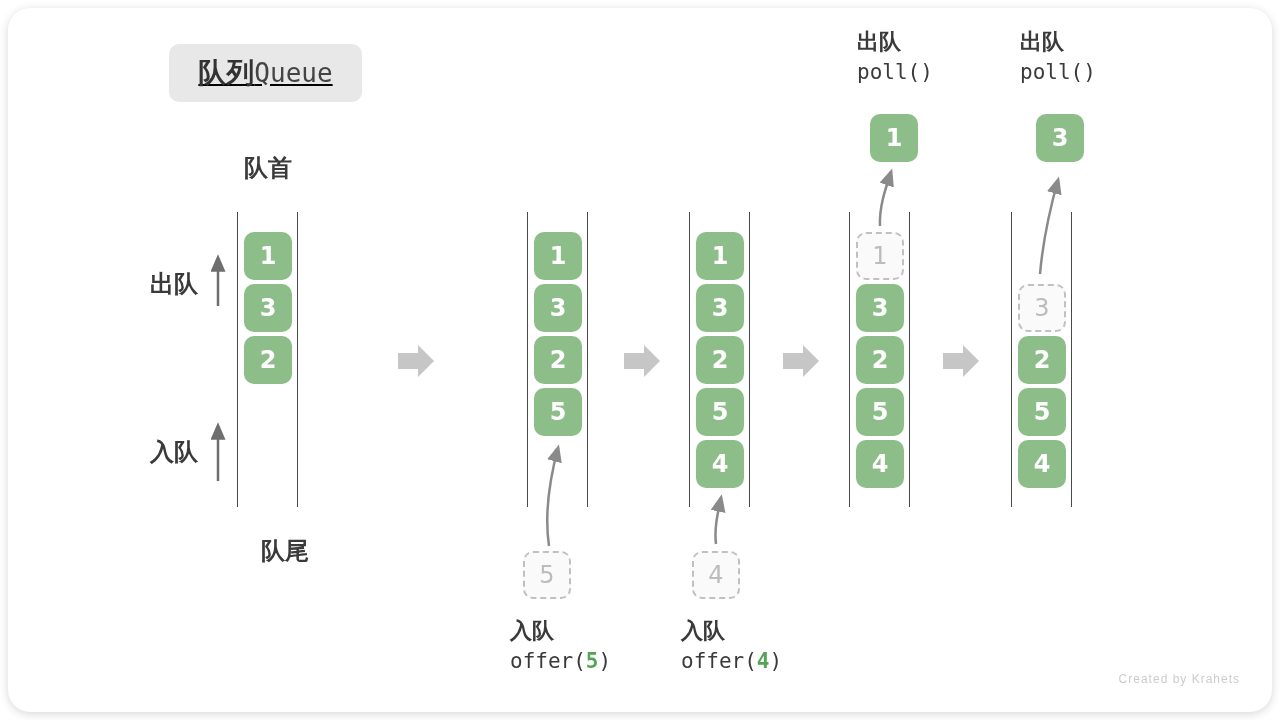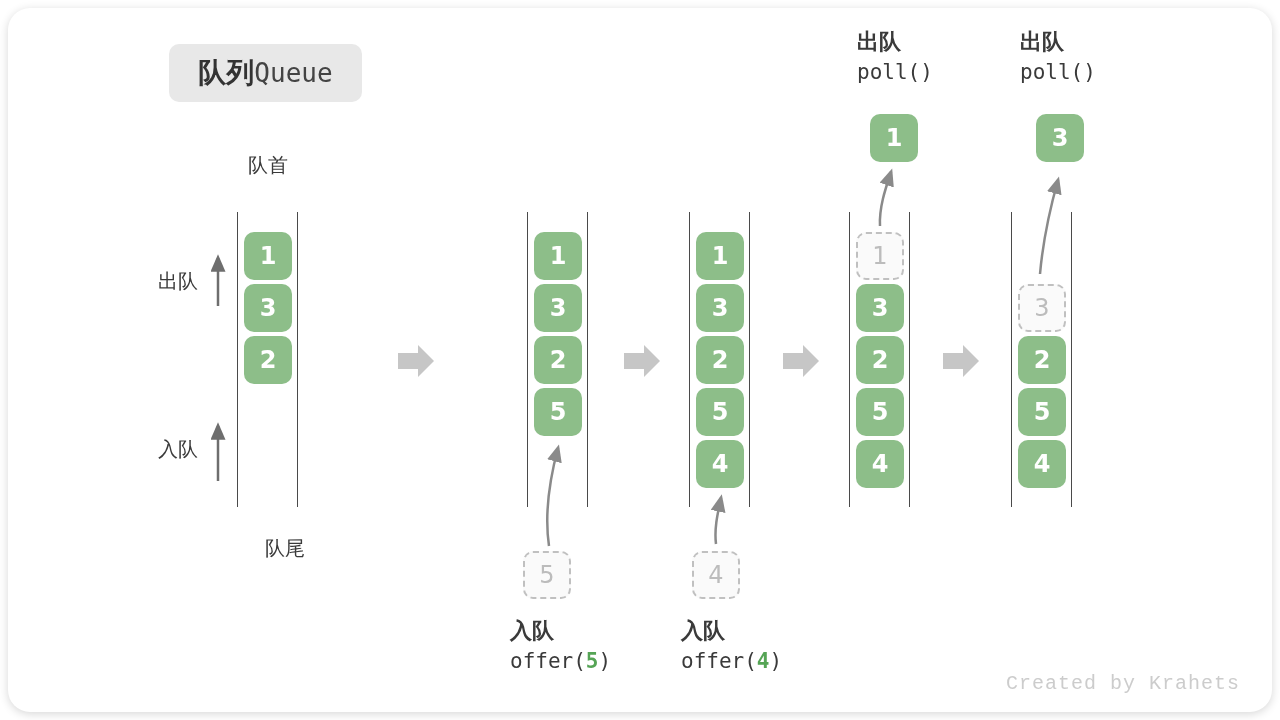--- a/index.html
+++ b/index.html
@@ -1,43 +1,43 @@
 <!DOCTYPE html>
 <html style="--block-green: #8dbe89; --code-green: #55a455; --arrow-gray: #c6c6c6; --curve-gray: #8a8a8a; --line-dark: #4a4a4a; --text-dark: #3a3a3a; --ghost-border: #c0c0c0; --ghost-text: #bcbcbc; --title-bg: #e8e8e8; --watermark-gray: #cccccc;"><head>
 <meta charset="utf-8">
 <style>
   html,body{margin:0;padding:0;background:#ffffff;width:1280px;height:720px;overflow:hidden;
     font-family:"DejaVu Sans", sans-serif;}
   .card{position:absolute;left:8px;top:8px;width:1264px;height:704px;background:#ffffff;
     border-radius:22px;box-shadow:0 2px 10px rgba(0,0,0,.16);}
 
   .title-box{position:absolute;left:169px;top:44px;width:193px;height:58px;background:var(--title-bg);
-    border-radius:10px;display:flex;align-items:center;justify-content:center;gap:0;}
+    border-radius:10px;display:flex;align-items:center;justify-content:center;gap:0;text-decoration:underline;}
   .title-zh{font-size:28px;font-weight:bold;color:#333;}
   .title-en{font-size:26px;color:#444;font-family:"DejaVu Sans Mono", monospace;}
 
-  .cn-label{position:absolute;font-size:20px;font-weight:normal;color:var(--text-dark);white-space:nowrap;}
+  .cn-label{position:absolute;font-size:24px;font-weight:bold;color:var(--text-dark);white-space:nowrap;}
 
   .channel{position:absolute;top:212px;height:295px;width:59px;
     border-left:1.5px solid var(--line-dark);border-right:1.5px solid var(--line-dark);}
 
   .block{position:absolute;width:48px;height:48px;border-radius:10px;background:var(--block-green);
     color:#fff;font-weight:bold;font-size:24px;display:flex;align-items:center;justify-content:center;}
   .ghost{position:absolute;width:44px;height:44px;border-radius:10px;background:#fafafa;
     border:2px dashed var(--ghost-border);color:var(--ghost-text);font-size:24px;
     display:flex;align-items:center;justify-content:center;}
 
   .op{position:absolute;white-space:nowrap;}
   .op .zh{font-size:22px;font-weight:bold;color:var(--text-dark);line-height:1.0;}
   .op .code{font-family:"DejaVu Sans Mono", monospace;font-size:21px;color:var(--text-dark);
     margin-top:9px;line-height:1.0;}
   .op .arg{color:var(--code-green);font-weight:bold;}
 
-  .watermark{position:absolute;right:40px;top:672px;font-family:Liberation Mono, monospace;
-    font-size:20px;color:var(--watermark-gray);letter-spacing:1px;}
+  .watermark{position:absolute;right:40px;top:672px;font-family:Liberation Sans, sans-serif;
+    font-size:12px;color:var(--watermark-gray);letter-spacing:1px;}
 
   svg.overlay{position:absolute;left:0;top:0;width:1280px;height:720px;pointer-events:none;}
   .state-arrow{fill:var(--arrow-gray);}
   .curve{fill:none;stroke:var(--curve-gray);stroke-width:2.5;}
   .straight{fill:none;stroke:#6e6e6e;stroke-width:2.5;}
   .ah{fill:var(--curve-gray);}
   .ah2{fill:#6e6e6e;}
 </style>
 </head>
 <body>

